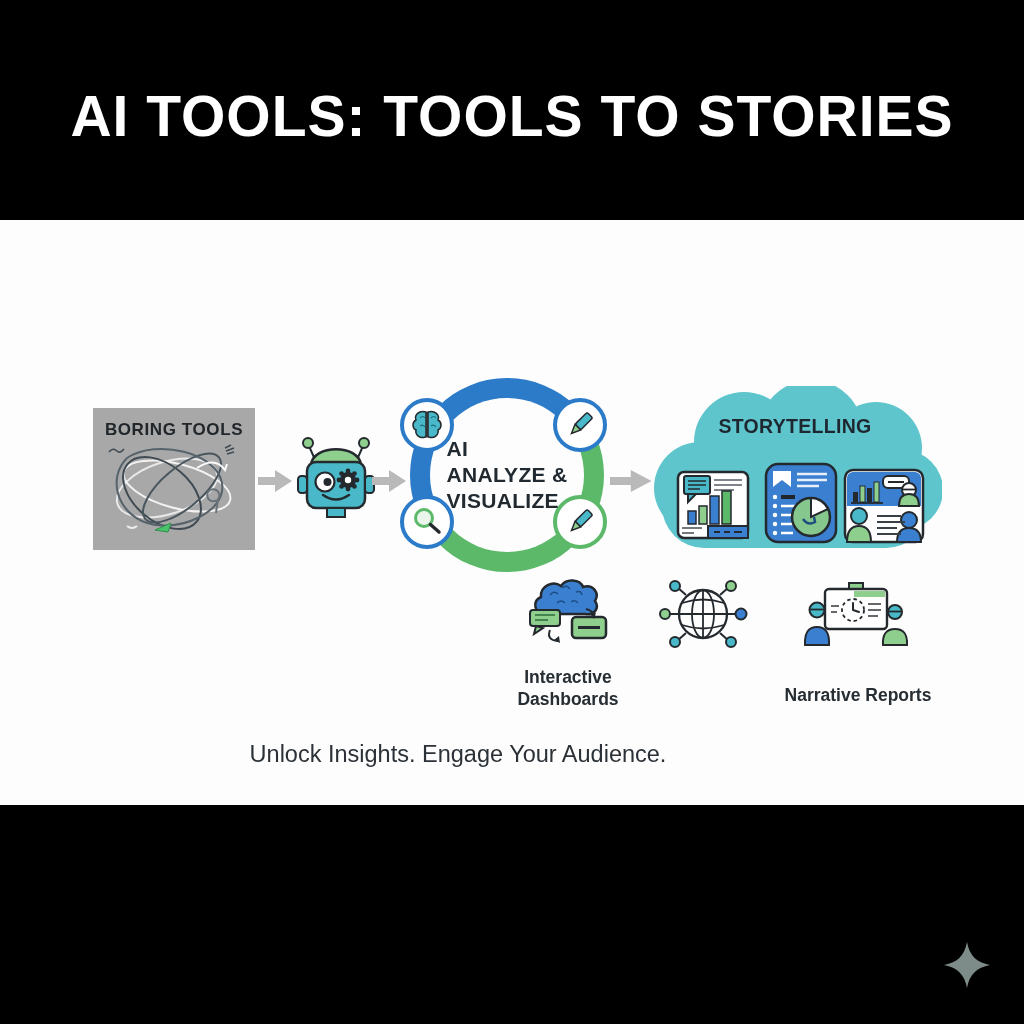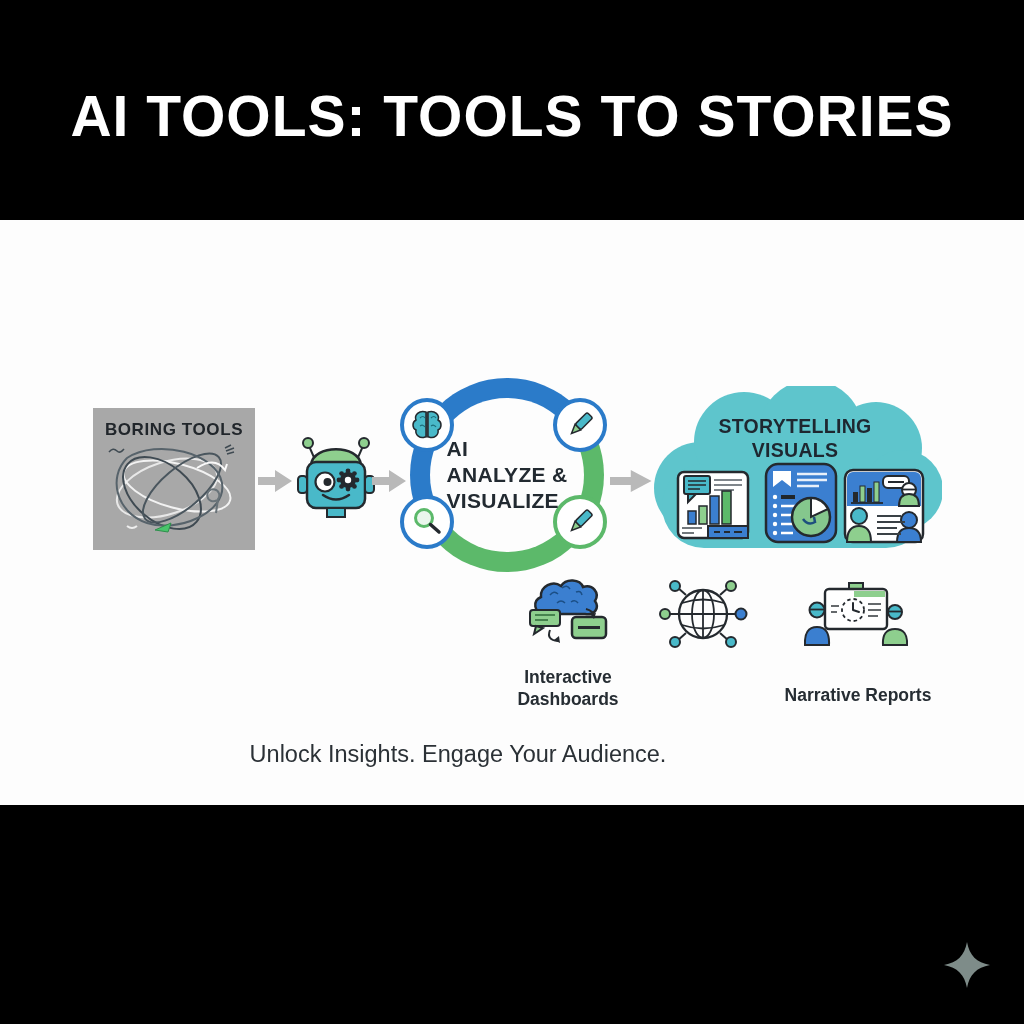--- a/index.html
+++ b/index.html
@@ -153,21 +153,20 @@
   <svg class="abs" style="left:648px;top:386px" width="294" height="176" viewBox="0 0 294 176">
     <circle cx="52" cy="102" r="46" class="fCl"></circle>
     <circle cx="96" cy="56" r="50" class="fCl"></circle>
     <circle cx="163" cy="46" r="52" class="fCl"></circle>
     <circle cx="228" cy="62" r="46" class="fCl"></circle>
     <circle cx="255" cy="104" r="40" class="fCl"></circle>
     <rect x="14" y="78" width="266" height="84" rx="42" class="fCl"></rect>
   </svg>
   <div class="abs cloud-title">
     <div>STORYTELLING</div>
-    <div>VISUALS</div>
   </div>
 
   <svg class="abs" style="left:676px;top:464px" width="74" height="82" viewBox="0 0 74 82">
     <rect x="2" y="8" width="70" height="66" rx="6" class="fW sI" stroke-width="2.5"></rect>
     <path d="M38,16 h28 M38,21 h28 M38,26 h20" class="sN" stroke="#555e66" stroke-width="1.7"></path>
     <rect x="8" y="12" width="26" height="18" rx="2" class="fT sI" stroke-width="2"></rect>
     <path d="M12,30 v8 l8,-8 z" class="fT sI" stroke-width="2"></path>
     <path d="M12,17 h18 M12,21 h18 M12,25 h12" class="sI sN" stroke-width="1.4"></path>
     <rect x="12" y="47" width="8" height="13" class="fCB sI" stroke-width="1.5"></rect>
     <rect x="23" y="42" width="8" height="18" class="fLG sI" stroke-width="1.5"></rect>

